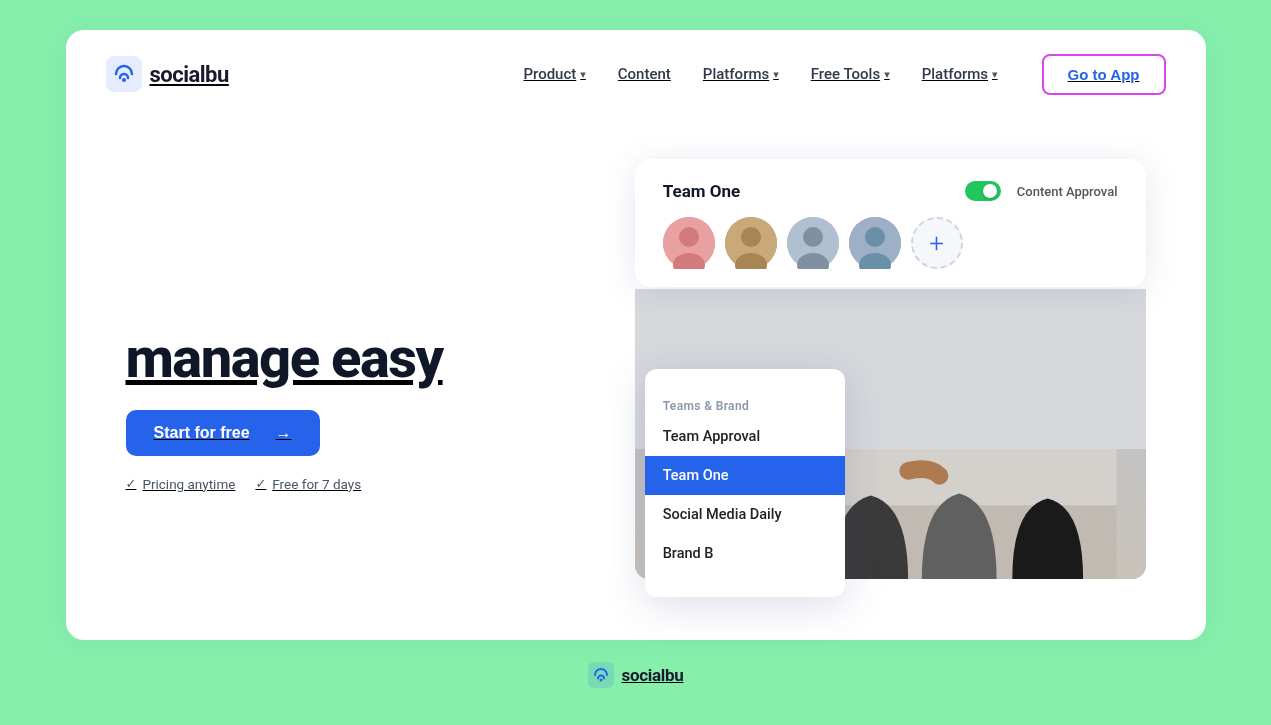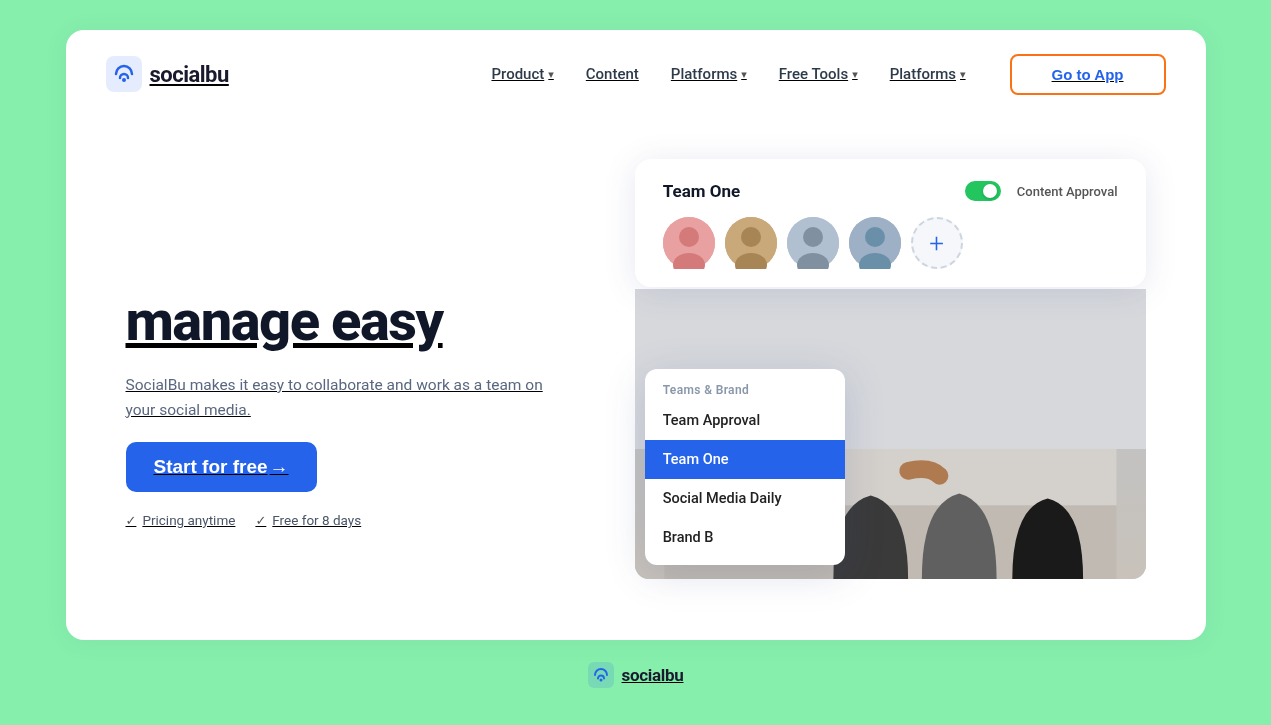--- a/index.html
+++ b/index.html
@@ -84,25 +84,25 @@
       border-radius: 6px;
       transition: background 0.15s;
     }
 
     .chevron {
       font-size: 11px;
       color: #555;
     }
 
     .btn-go-to-app {
-      border: 2px solid #f97316;
+      border: 2px solid #d946ef;
       color: #2563eb;
       background: transparent;
       border-radius: 8px;
-      padding: 10px 40px;
+      padding: 10px 24px;
       font-size: 15px;
       font-weight: 600;
       cursor: pointer;
       transition: background 0.15s;
       white-space: nowrap;
     }
 
     
     .hero {
       display: flex;
@@ -130,27 +130,27 @@
     .hero-subtitle {
       font-size: 15.5px;
       color: #5a6780;
       line-height: 1.6;
       max-width: 430px;
     }
 
     .btn-start {
       display: inline-flex;
       align-items: center;
-      gap: 2px;
+      gap: 26px;
       background: #2563eb;
       color: #fff;
       border: none;
       border-radius: 10px;
       padding: 14px 28px;
-      font-size: 19px;
+      font-size: 16px;
       font-weight: 600;
       cursor: pointer;
       width: fit-content;
       transition: background 0.15s;
     }
 
     .hero-checks {
       display: flex;
       gap: 20px;
       align-items: center;
@@ -267,21 +267,21 @@
     
     .dropdown-menu {
       position: absolute;
       top: 210px;
       left: 10px;
       background: #fff;
       border-radius: 12px;
       box-shadow: 0 8px 40px rgba(60,80,140,0.18);
       min-width: 200px;
       z-index: 20;
-      padding: 8px 0;
+      padding: 24px 0;
       overflow: hidden;
     }
 
     .dropdown-section-label {
       font-size: 12px;
       font-weight: 600;
       color: #8898aa;
       padding: 6px 18px 4px 18px;
       letter-spacing: 0.03em;
     }
@@ -412,35 +412,34 @@
       <button class="btn-go-to-app">Go to App</button>
     </nav>
 
     <div class="hero">
 
       <div class="hero-left">
         <h1 class="hero-title">
           <br>
           <span>manage easy</span>
         </h1>
-        <p class="hero-subtitle">SocialBu makes it easy to collaborate and work as a team on your social media.</p>
 
         <button class="btn-start">
           <span>Start for free</span>
           <span>→</span>
         </button>
 
         <div class="hero-checks">
           <div class="check-item">
             <span class="check-icon">✓</span>
             <span>Pricing anytime</span>
           </div>
           <div class="check-item">
             <span class="check-icon">✓</span>
-            <span>Free for 8 days</span>
+            <span>Free for 7 days</span>
           </div>
         </div>
       </div>
 
       <div class="hero-right">
         <div class="hero-right-container">
 
           <div class="team-card">
             <div class="team-card-header">
               <span class="team-name">Team One</span>

